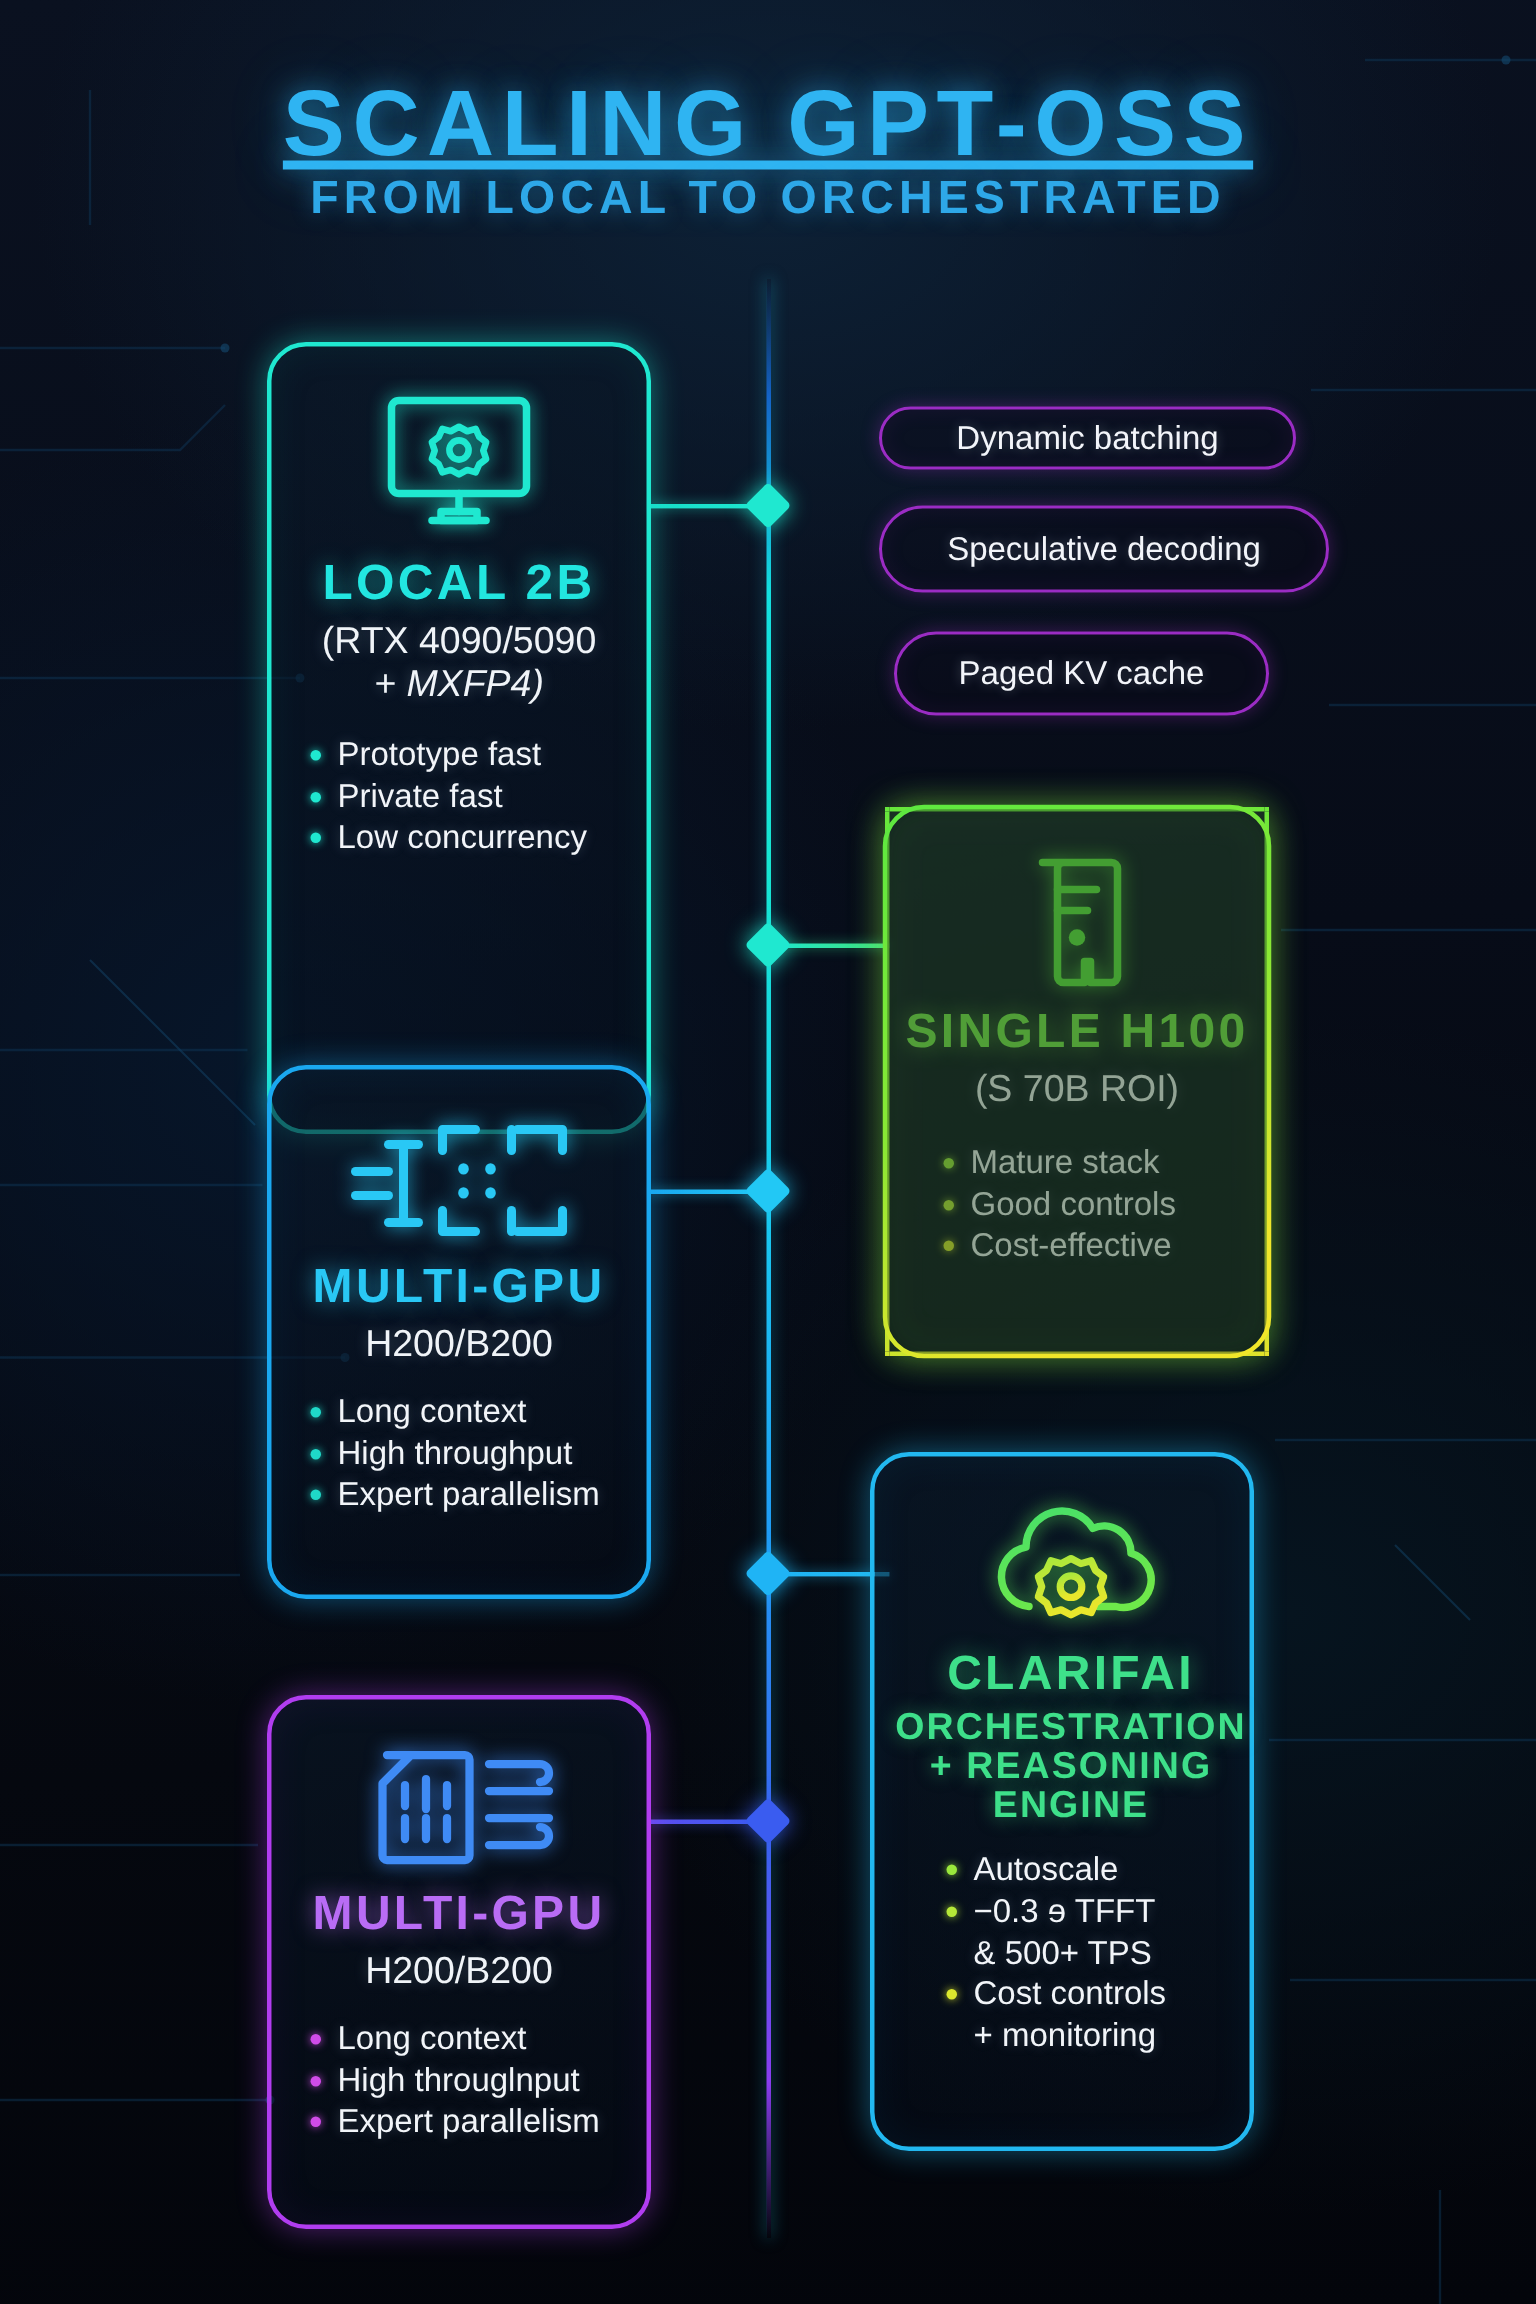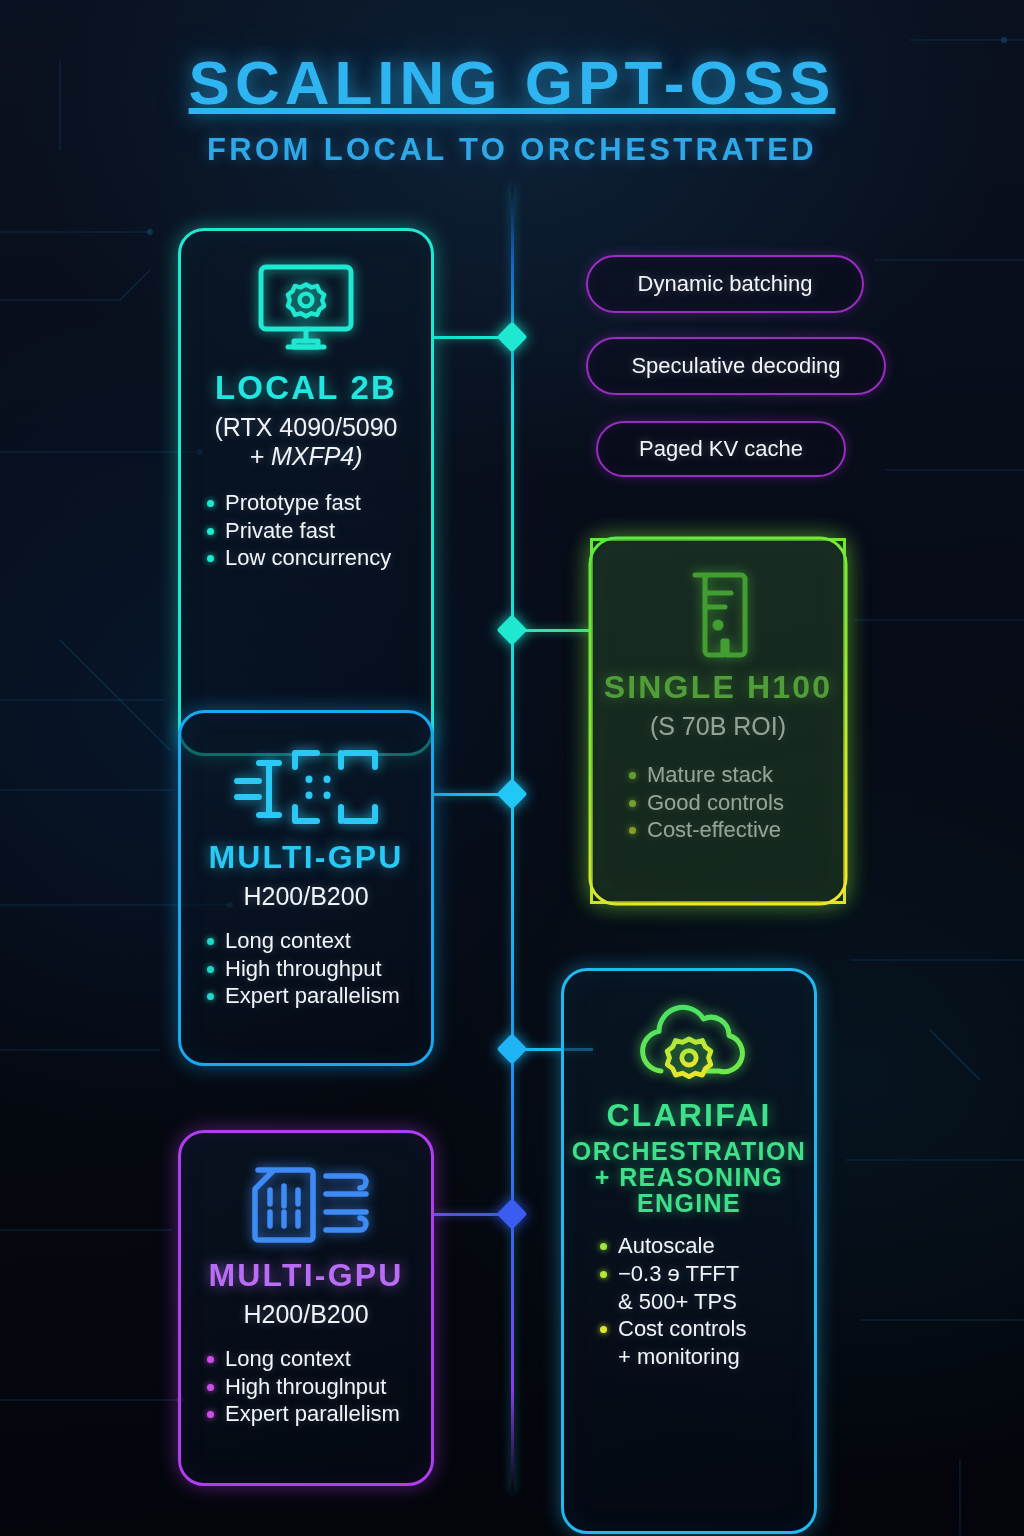--- a/index.html
+++ b/index.html
@@ -30,21 +30,20 @@
   .title {
     font-size: 62px;
     font-weight: 700;
     letter-spacing: 5px;
     color: #2fb4f2;
     text-shadow: 0 0 18px rgba(47,180,242,.55), 0 0 42px rgba(47,180,242,.30);
     line-height: 1;
     text-decoration: underline;
   }
   .subtitle {
-    margin-top: 18px;
     font-size: 31px;
     font-weight: 600;
     letter-spacing: 3.4px;
     color: #2ea8e8;
     text-shadow: 0 0 14px rgba(46,168,232,.45);
   }
 
   
   .spine {
     position:absolute; left:511px; top:186px; width:3px; height:1306px;
@@ -194,21 +193,21 @@
         <span class="dot" style="background:#1fe8d0; box-shadow:0 0 6px rgba(31,232,208,.9);"></span>
         <span class="btxt">Private fast</span>
       </li>
       <li>
         <span class="dot" style="background:#1fe8d0; box-shadow:0 0 6px rgba(31,232,208,.9);"></span>
         <span class="btxt">Low concurrency</span>
       </li>
     </ul>
   </div>
 
-  <div class="pill" style="left:586px; top:255px; width:278px; height:58px;">
+  <div class="pill" style="left:586px; top:271px; width:278px; height:42px;">
     <span>Dynamic batching</span>
   </div>
   <div class="pill" style="left:586px; top:337px; width:300px; height:58px;">
     <span>Speculative decoding</span>
   </div>
   <div class="pill" style="left:596px; top:421px; width:250px; height:56px;">
     <span>Paged KV cache</span>
   </div>
 
   <div class="card" style="left:590px; top:538px; width:256px; height:366px;
@@ -288,22 +287,22 @@
         <span class="dot" style="background:#1fd8c8; box-shadow:0 0 6px rgba(31,216,200,.9);"></span>
         <span class="btxt">High throughput</span>
       </li>
       <li>
         <span class="dot" style="background:#1fd8c8; box-shadow:0 0 6px rgba(31,216,200,.9);"></span>
         <span class="btxt">Expert parallelism</span>
       </li>
     </ul>
   </div>
 
-  <div class="card" style="left:561px; top:968px; width:256px; height:566px; border-color:#22b8f0;
-              box-shadow:0 0 20px rgba(34,184,240,.45), inset 0 0 26px rgba(20,110,170,.10);">
+  <div class="card" style="left:580px; top:968px; width:256px; height:466px; border-color:#22b8f0;
+              box-shadow:0 0 20px rgba(34,184,240,.45), inset 0 0 26px rgba(20,110,170,.10);padding-left:12px;">
     <div class="icon-wrap" style="height:104px; padding-top:22px;">
       <svg width="124" height="92" viewBox="0 0 124 92" fill="none" stroke-width="5" stroke-linecap="round" stroke-linejoin="round" style="filter:drop-shadow(0 0 6px rgba(90,230,90,.75));">
         <defs>
           <linearGradient id="g-cloud" x1="0" y1="0" x2="0.4" y2="1">
             <stop offset="0%" stop-color="#46e06a"></stop>
             <stop offset="100%" stop-color="#6ee84a"></stop>
           </linearGradient>
           <linearGradient id="g-gear" x1="0" y1="0" x2="0.3" y2="1">
             <stop offset="0%" stop-color="#a8e83c"></stop>
             <stop offset="100%" stop-color="#e8e62c"></stop>

